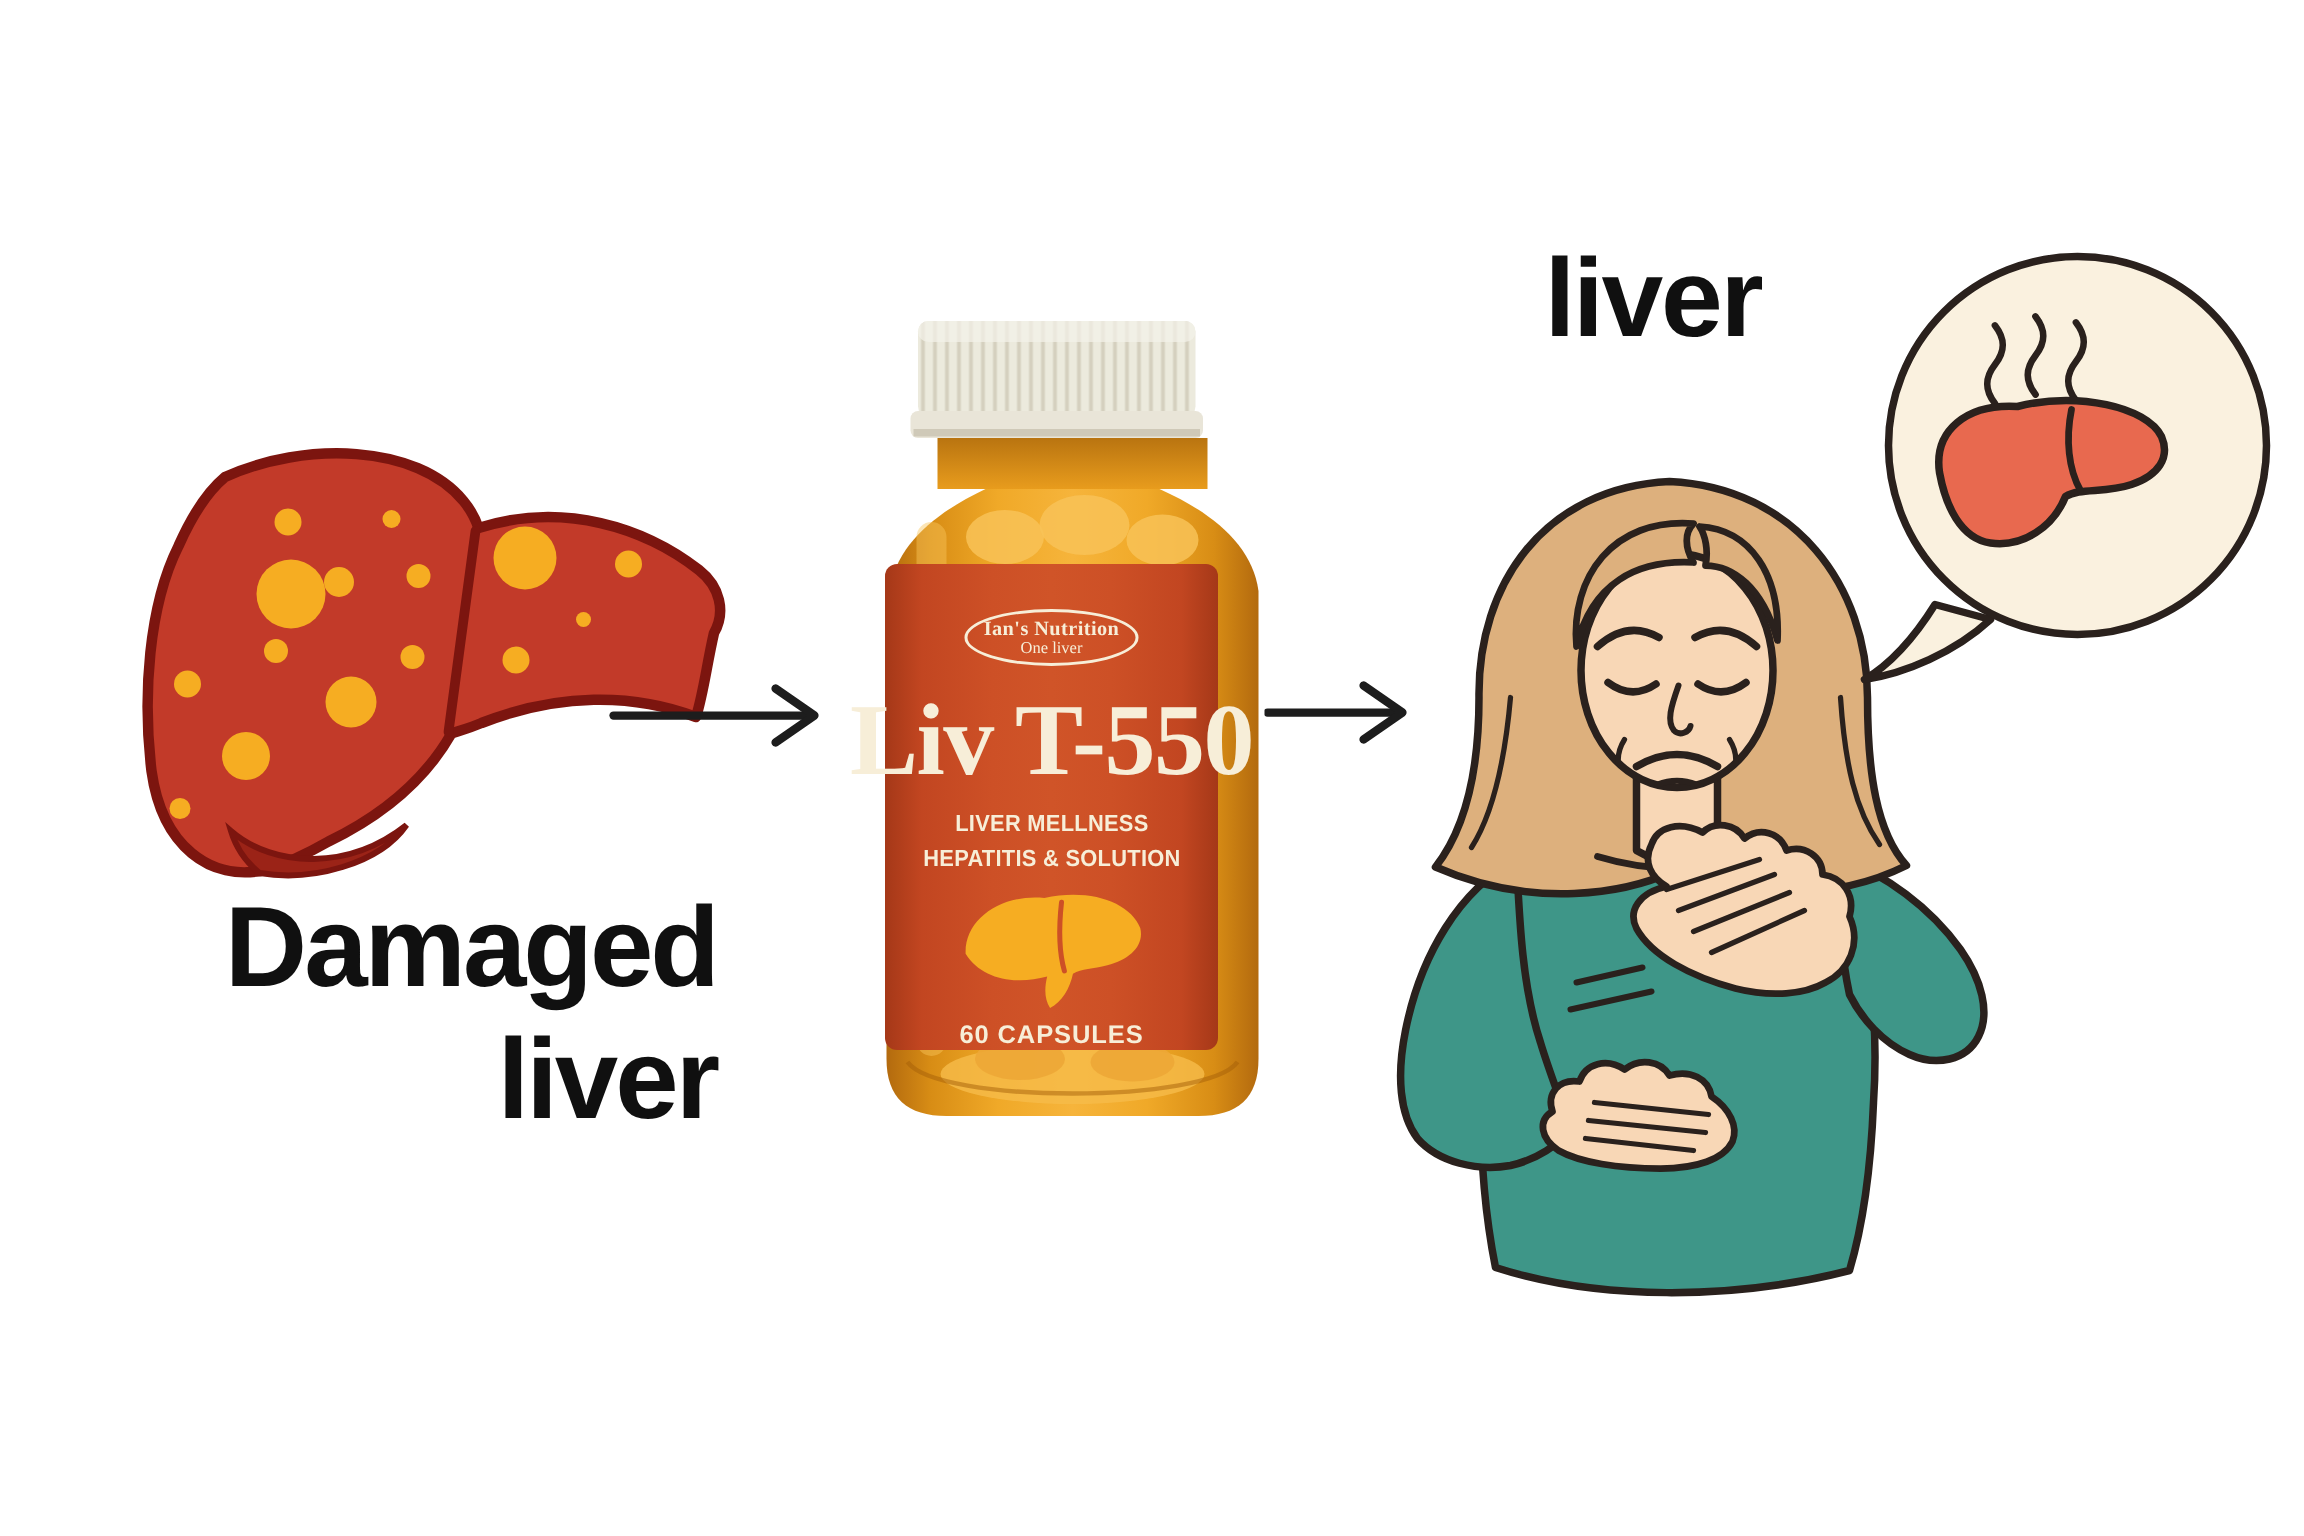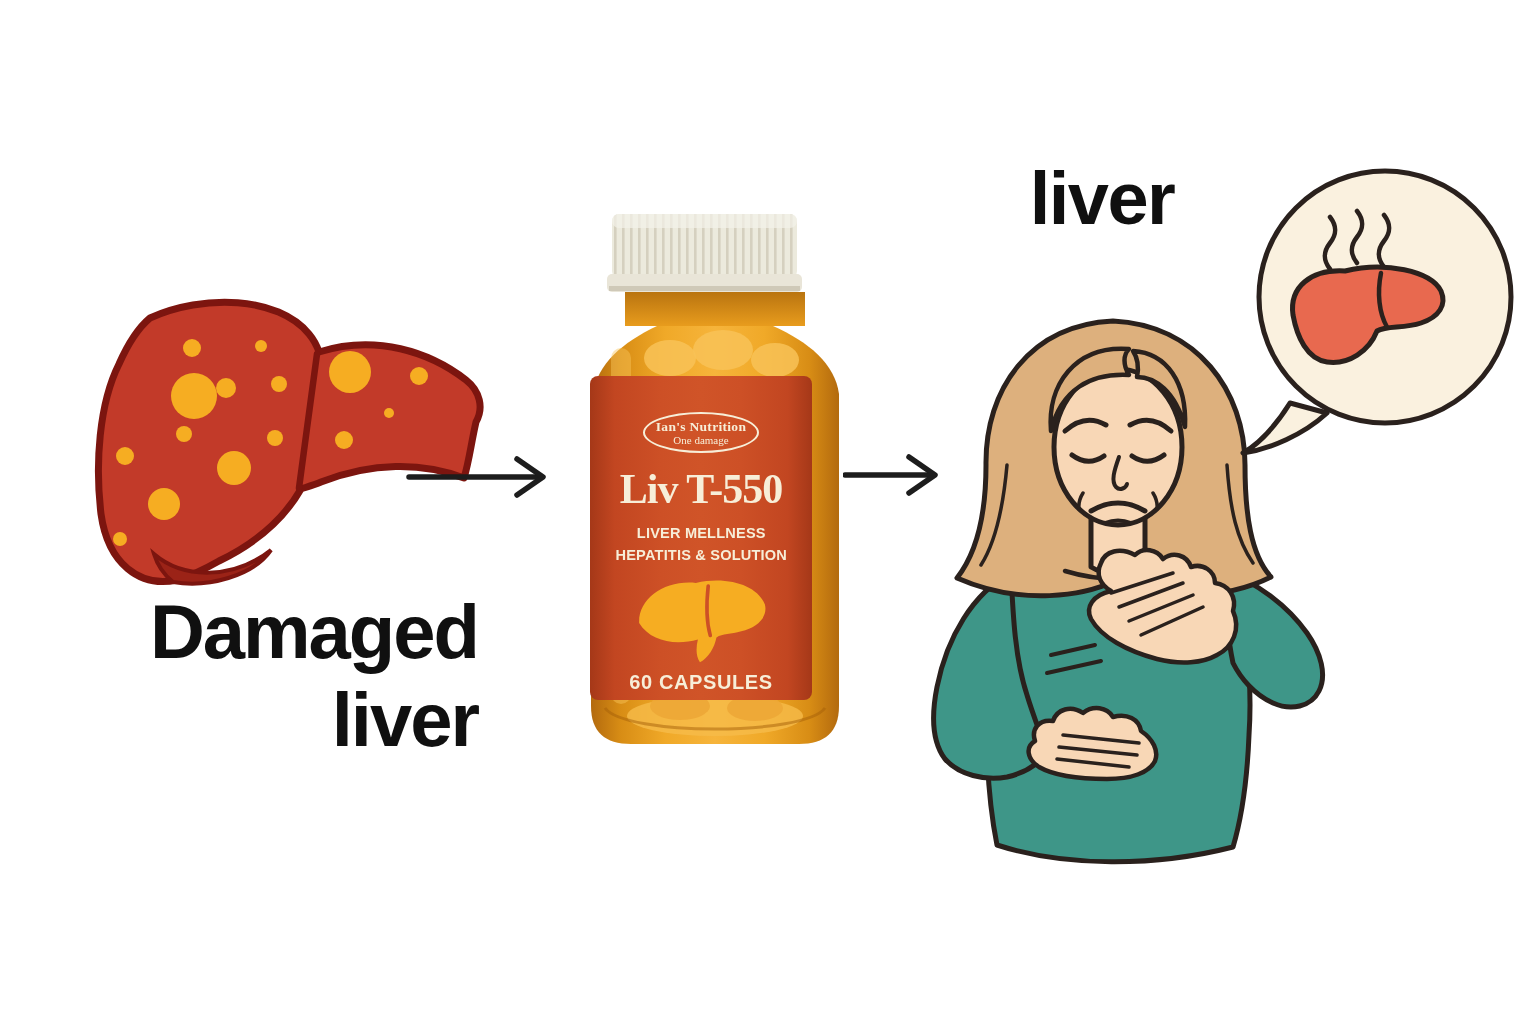--- a/index.html
+++ b/index.html
@@ -32,27 +32,27 @@
   }
   .logo-oval{
     margin-top:30px;width:112px;height:37px;border:2px solid var(--label-cream,#f7eed8);
     border-radius:50%;display:flex;flex-direction:column;align-items:center;justify-content:center;
     font-family:"Liberation Serif",serif;white-space:nowrap;
   }
   .logo-brand{font-size:13.5px;font-weight:bold;letter-spacing:.3px;line-height:1;}
   .logo-tag{font-size:11px;line-height:1;margin-top:2px;}
   .product-name{
     margin-top:14px;font-family:"Liberation Serif",serif;font-weight:bold;
-    font-size:42px;line-height:1.05;letter-spacing:-1px;white-space:nowrap;
+    font-size:68px;line-height:1.05;letter-spacing:-1px;white-space:nowrap;
   }
   .label-sub{
     margin-top:10px;font-size:15.5px;font-weight:bold;line-height:1.45;
     text-align:center;letter-spacing:.2px;transform:scaleX(.94);white-space:nowrap;
   }
-  .capsule-count{margin-top:4px;font-size:20px;font-weight:bold;letter-spacing:.6px;}
+  .capsule-count{margin-top:4px;font-size:17px;font-weight:bold;letter-spacing:.6px;}
   .liver-label-icon{margin-top:6px;}
 </style>
 </head>
 <body>
 
 <svg class="abs" style="left:78px;top:292px" width="420" height="310" viewBox="0 0 420 310">
   <path d="M 72,26 C 125,2 200,4 231,42 C 236,48 239,54 241,60
            C 298,42 352,60 388,88 C 402,99 406,116 398,130
            C 393,152 391,170 386,186 C 344,170 294,170 243,190
            C 236,193 229,195 223,197 C 203,232 172,254 141,269
@@ -135,21 +135,21 @@
       <rect x="27" y="6" width="185" height="64" rx="7" fill="url(#ridges)"></rect>
       <rect x="27" y="6" width="185" height="14" rx="7" fill="#f4f2e9" opacity=".7"></rect>
       <rect x="22" y="66" width="195" height="18" rx="5" fill="#e9e5d8"></rect>
       <rect x="24" y="78" width="191" height="5" fill="#cfc9b8"></rect>
     </g>
   </svg>
 
   <div class="label">
     <div class="logo-oval">
       <div class="logo-brand">Ian's Nutrition</div>
-      <div class="logo-tag">One damage</div>
+      <div class="logo-tag">One liver</div>
     </div>
     <div class="product-name">Liv T-550</div>
     <div class="label-sub">
       <div>LIVER MELLNESS</div>
       <div>HEPATITIS &amp; SOLUTION</div>
     </div>
     <svg class="liver-label-icon" width="134" height="94" viewBox="0 0 130 90">
       <path d="M 5,48 C 4,24 30,6 60,9 C 92,2 120,12 127,30
                C 130,42 120,52 104,56 C 94,59 86,58 80,62
                C 78,72 72,82 64,86 C 60,80 60,72 62,64

